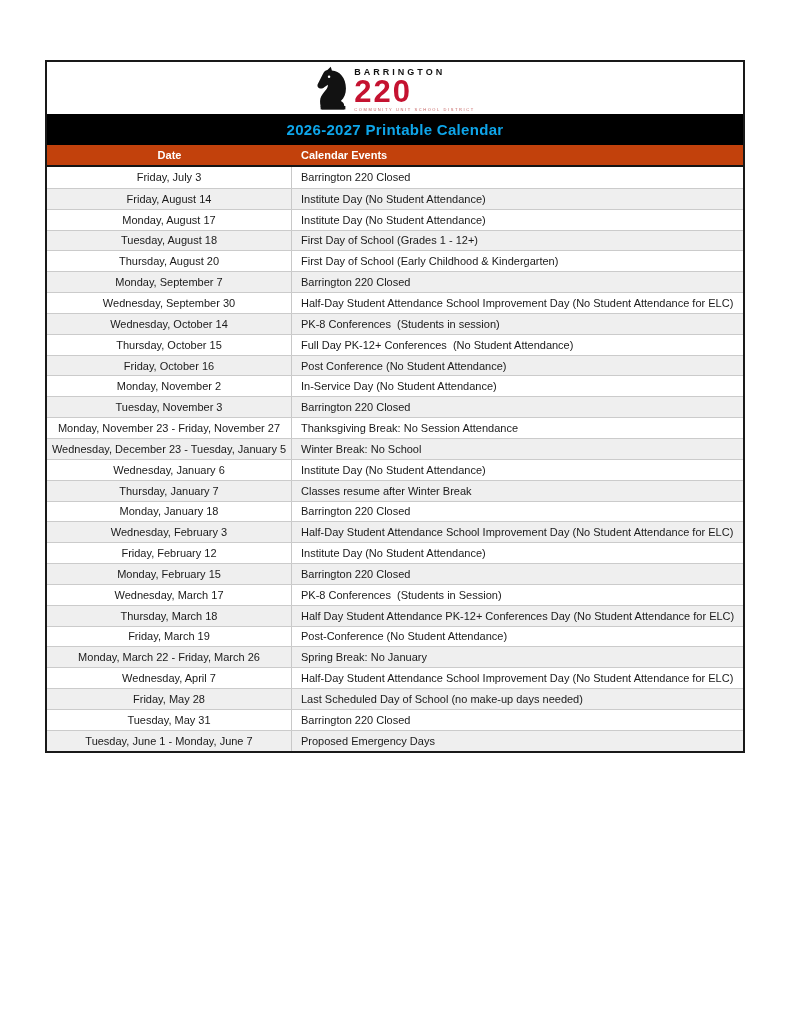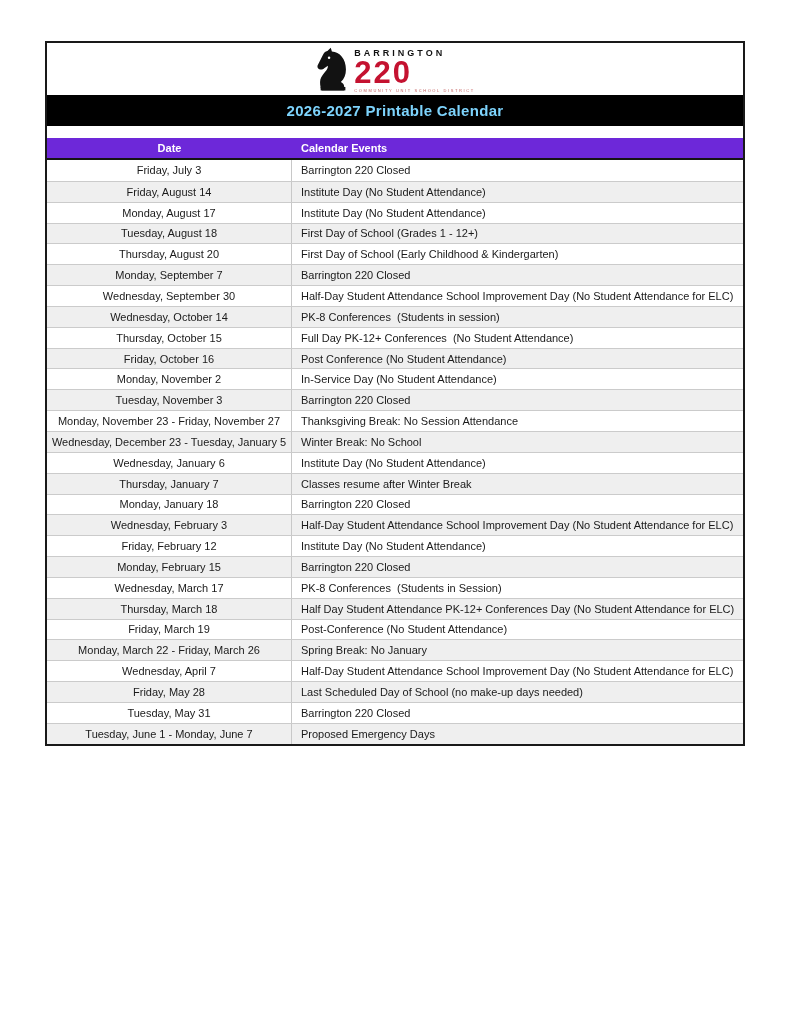--- a/index.html
+++ b/index.html
@@ -1,40 +1,40 @@
 <!DOCTYPE html>
 <html><head>
 <meta charset="utf-8">
 <style>
   * { margin:0; padding:0; box-sizing:border-box; }
   html,body { width:791px; height:1024px; background:#ffffff;
               font-family:"Liberation Sans", sans-serif; color:#1a1a1a; }
   .page { position:relative; width:791px; height:1024px; background:#fff; overflow:hidden; }
 
-  .calendar-box { position:absolute; left:45px; top:41px; width:700px;
+  .calendar-box { position:absolute; left:45px; top:60px; width:700px;
                   border:2px solid #191919; background:#fff; }
 
   
   .logo-area { height:52px; background:#fff; display:flex; align-items:center; justify-content:center; }
   .logo { display:flex; align-items:flex-end; }
   .knight { width:36px; height:46px; margin-right:3px; margin-bottom:1px; }
   .logo-text { display:flex; flex-direction:column; align-items:flex-start; line-height:1; }
   .logo-brand { font-size:9px; font-weight:bold; letter-spacing:3px; color:#121212; margin-bottom:1px; }
   .logo-number { font-size:31px; font-weight:800; color:#c41230; letter-spacing:2px; line-height:0.9; }
   .logo-tagline { font-size:4px; letter-spacing:1.6px; color:#c4605f; margin-top:2px; white-space:nowrap; }
 
   
-  .title-band { height:31px; background:#000; color:#7dd3fc; display:flex;
+  .title-band { height:31px; background:#000; color:#0ea5e9; display:flex;
                 align-items:center; justify-content:center;
                 font-weight:bold; font-size:15px; letter-spacing:0.3px; }
 
   
-  .header-band { height:22px; background:#6d28d9; display:flex;
+  .header-band { height:22px; background:#c2410c; display:flex;
                  color:#fff; font-weight:bold; font-size:11px;
-                 border-bottom:2px solid #141414;margin-top:12px; }
+                 border-bottom:2px solid #141414; }
   .hdr-date { width:245px; display:flex; align-items:center; justify-content:center; }
   .hdr-events { flex:1; display:flex; align-items:center; padding-left:9px; }
 
   
   .rows { width:100%;border-radius:24px; }
   .row { display:flex; height:20.85px; background:#fff; }
   .row.alt { background:#efefef; }
   .row + .row { border-top:1px solid #cbcbcb; }
   .cell-date { width:245px; border-right:1px solid #c8c8c8;
                display:flex; align-items:center; justify-content:center;

